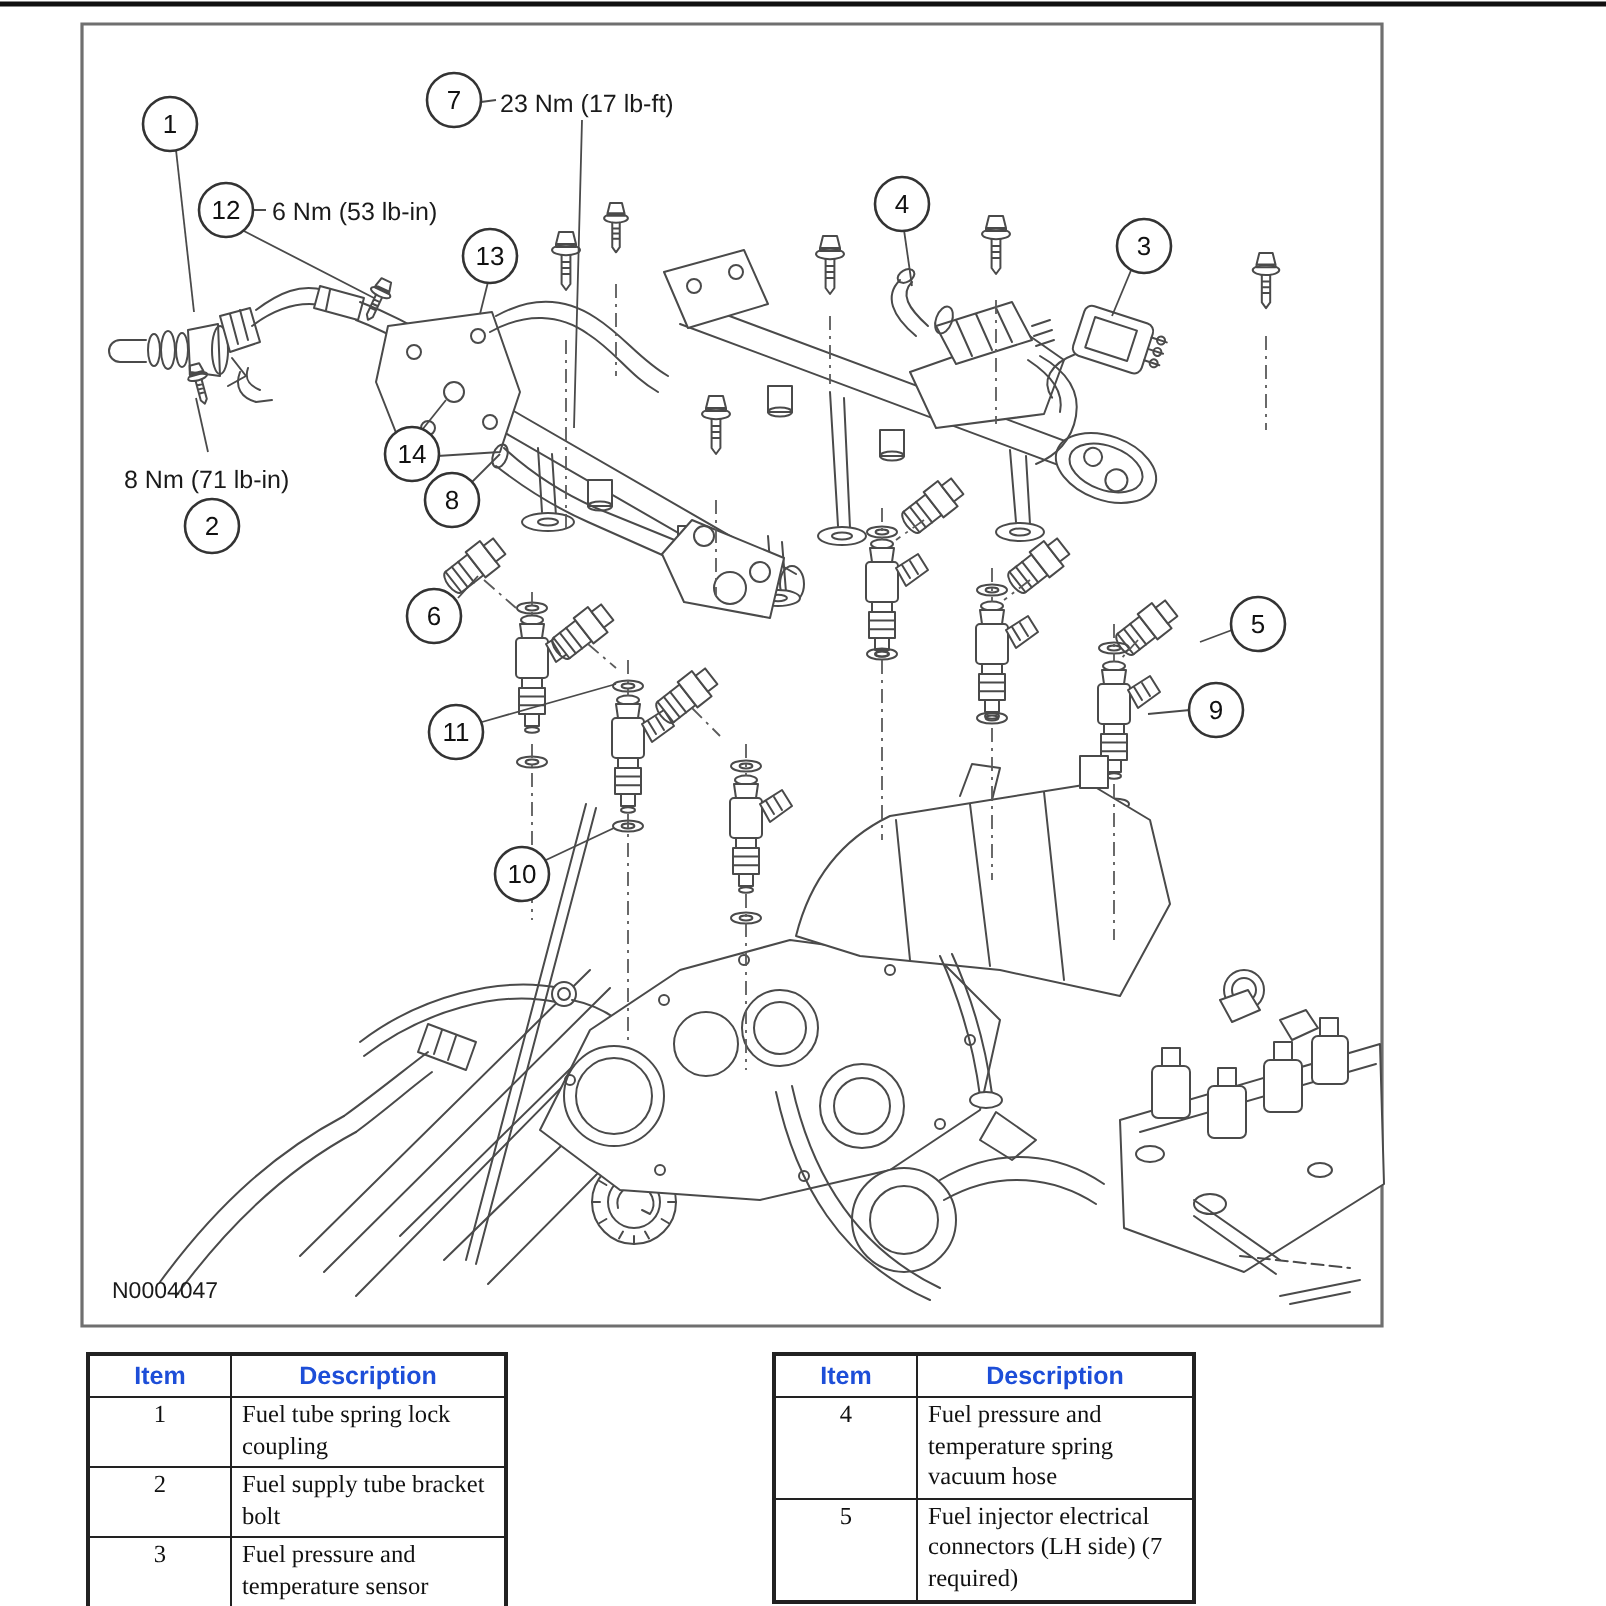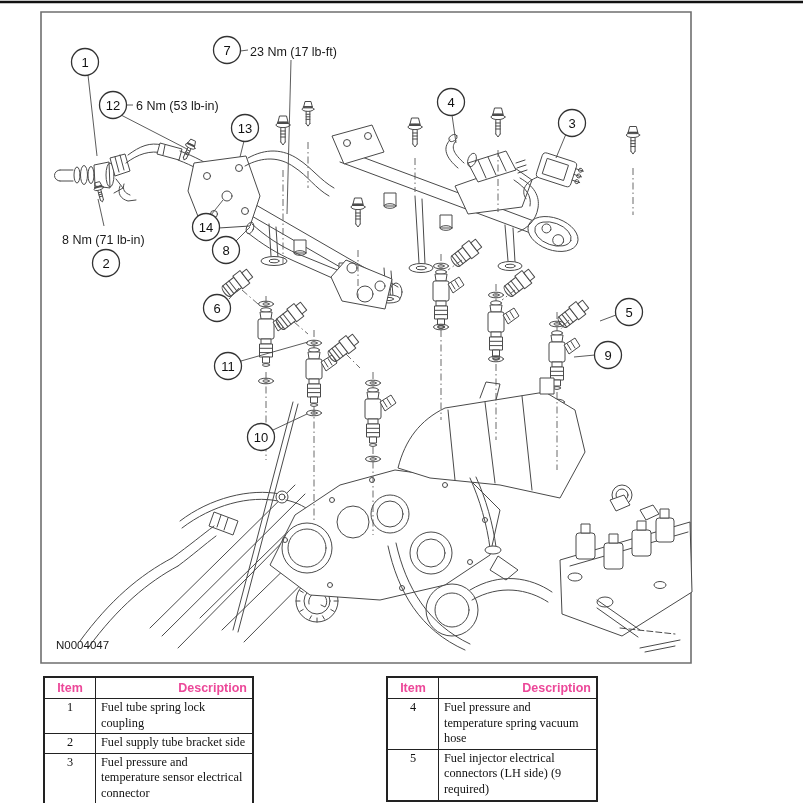--- a/index.html
+++ b/index.html
@@ -12,23 +12,23 @@
   .cl{stroke:#5a5a5a;stroke-width:0.9;fill:none;stroke-dasharray:7 3 1.5 3;}
   .leader{stroke:#4a4a4a;stroke-width:0.9;fill:none;}
   .callout circle{fill:#fff;stroke:#333;stroke-width:1.3;}
   .callout text{font:13px "Liberation Sans",sans-serif;fill:#111;text-anchor:middle;}
   .lbl{font:12.5px "Liberation Sans",sans-serif;fill:#1a1a1a;}
   .lbl-sm{font:11.5px "Liberation Sans",sans-serif;fill:#1a1a1a;}
   .tblwrap{position:absolute;}
   table{border-collapse:collapse;table-layout:fixed;}
   table,th,td{border:1.5px solid #222;}
   table{border-width:2px;}
-  th{font:bold 12.5px "Liberation Sans",sans-serif;color:#ec4899;padding:2px 5px;height:16px;}
+  th{font:bold 12.5px "Liberation Sans",sans-serif;color:#1d4ed8;padding:2px 15px;height:16px;}
   th.item{width:40px;text-align:center;}
-  th.desc{text-align:right;}
+  th.desc{text-align:center;}
   td{font:12.3px "Liberation Serif",serif;color:#111;padding:1px 5px 2px;vertical-align:top;line-height:1.27;}
   td.item{text-align:center;}
 </style>
 </head>
 <body>
 
 <div id="page">
 
 <svg width="803" height="803" viewBox="0 0 803 803">
 
@@ -393,21 +393,21 @@
           <tr>
         <th class="item">Item</th>
         <th class="desc">Description</th>
       </tr>
       <tr>
         <td class="item">1</td>
         <td>Fuel tube spring lock coupling</td>
       </tr>
       <tr>
         <td class="item">2</td>
-        <td>Fuel supply tube bracket side</td>
+        <td>Fuel supply tube bracket bolt</td>
       </tr>
       <tr>
         <td class="item">3</td>
         <td>Fuel pressure and temperature sensor electrical connector</td>
       </tr>
     </tbody>
       </table>
 
   </div>
 
@@ -417,20 +417,20 @@
           <tr>
         <th class="item">Item</th>
         <th class="desc">Description</th>
       </tr>
       <tr>
         <td class="item">4</td>
         <td>Fuel pressure and temperature spring vacuum hose</td>
       </tr>
       <tr>
         <td class="item">5</td>
-        <td>Fuel injector electrical connectors (LH side) (9 required)</td>
+        <td>Fuel injector electrical connectors (LH side) (7 required)</td>
       </tr>
     </tbody>
       </table>
 
   </div>
 
 </div>
 
 </body></html>

